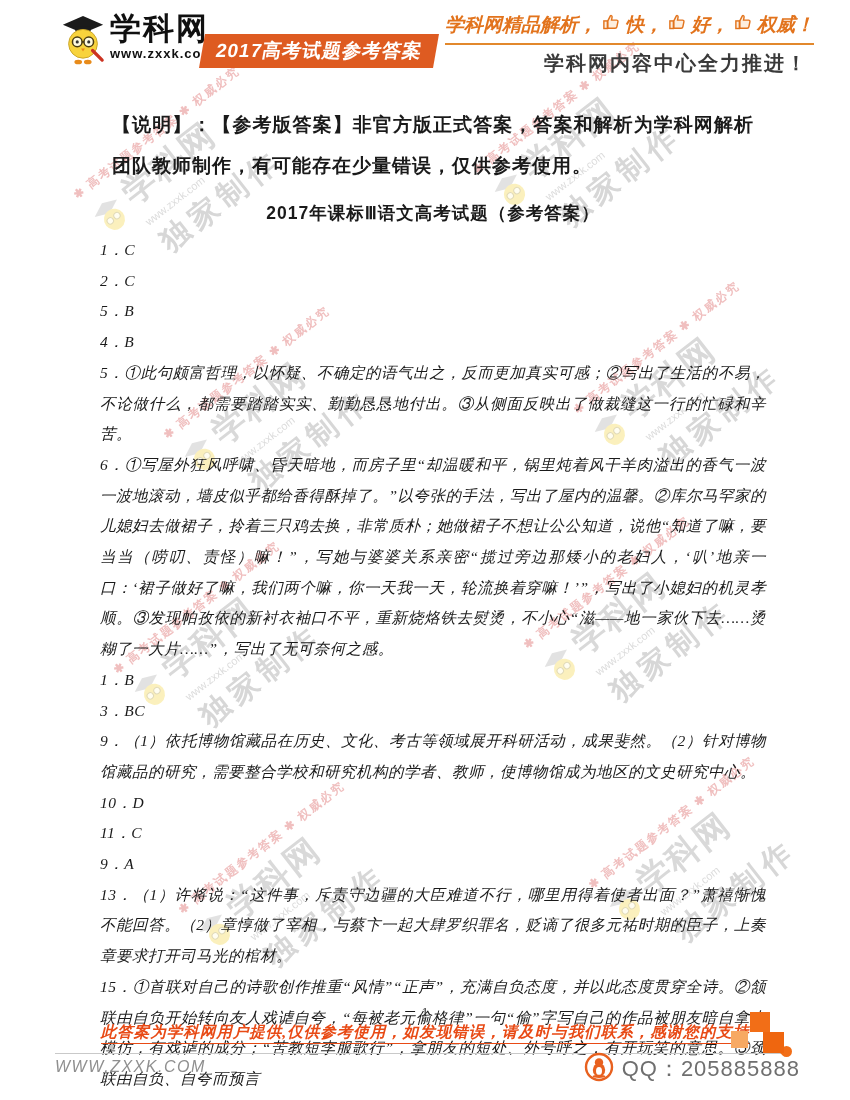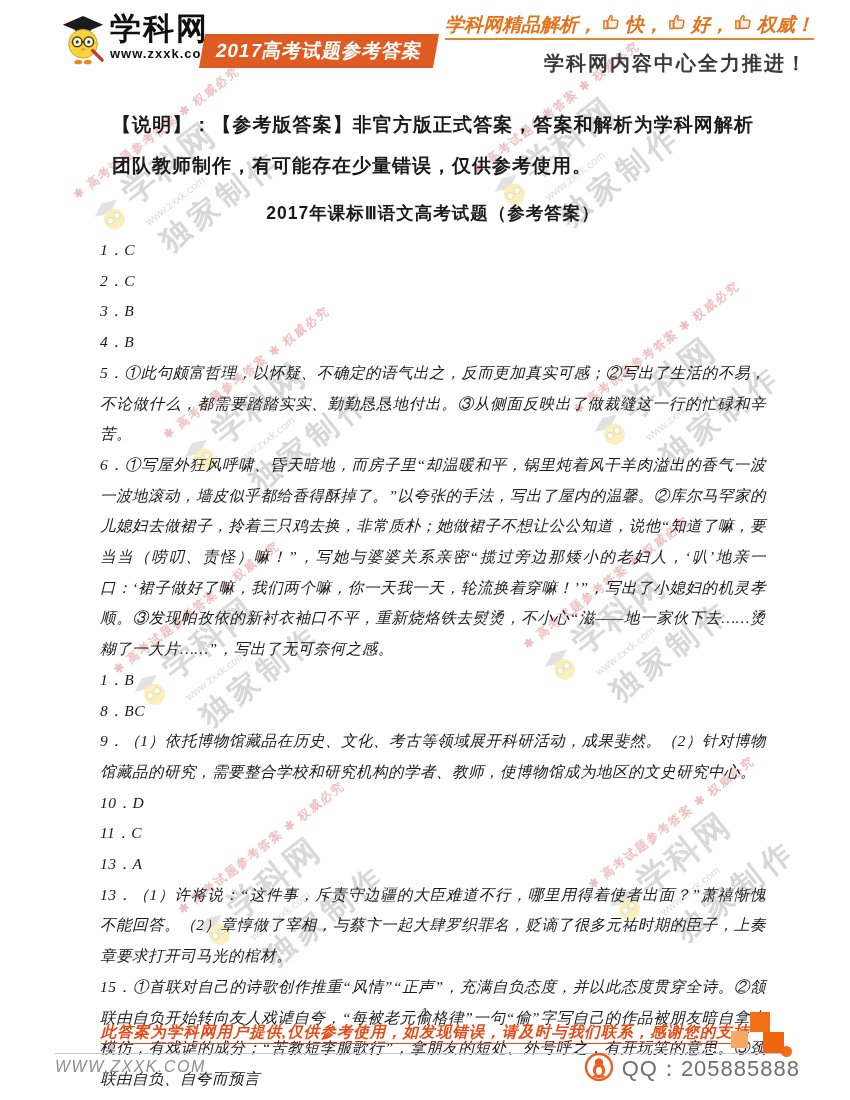--- a/index.html
+++ b/index.html
@@ -26,21 +26,21 @@
   .logo-name{font-size:31px;font-weight:bold;color:#101010;font-family:"Liberation Sans",sans-serif;letter-spacing:2px;line-height:34px;}
   .logo-url{font-size:13px;font-weight:bold;color:#101010;font-family:"Liberation Sans",sans-serif;letter-spacing:1px;}
   .banner{
     position:absolute;left:202px;top:34px;background:#de5b21;color:#fff;
     font-family:"Liberation Sans",sans-serif;font-weight:bold;font-size:19px;
     padding:4px 14px;transform:skewX(-10deg);letter-spacing:1px;
   }
   .slogan{
     position:absolute;right:36px;top:12px;text-align:right;
     color:#e2731c;font-size:19px;font-weight:bold;font-style:italic;
-    border-bottom:2px solid #e2882c;white-space:nowrap;
+    border-bottom:2px solid #e2882c;padding-bottom:5px;white-space:nowrap;
     display:flex;align-items:center;gap:2px;
   }
   .header-sub{
     position:absolute;right:42px;top:50px;font-family:"Liberation Sans",sans-serif;
     font-size:20px;font-weight:bold;color:#3a3a3a;letter-spacing:2px;
   }
 
   
   .body{position:absolute;left:100px;right:84px;top:92px;z-index:1;}
   .notice{
@@ -283,30 +283,30 @@
 
     <div class="header-sub">学科网内容中心全力推进！</div>
   </div>
 
   <div class="body">
     <p class="notice">【说明】：【参考版答案】非官方版正式答案，答案和解析为学科网解析团队教师制作，有可能存在少量错误，仅供参考使用。</p>
     <div class="doc-title">2017年课标Ⅲ语文高考试题（参考答案）</div>
     <div class="answers">
       <p>1．C</p>
       <p>2．C</p>
-      <p>3．B</p>
+      <p>5．B</p>
       <p>4．B</p>
       <p>5．①此句颇富哲理，以怀疑、不确定的语气出之，反而更加真实可感；②写出了生活的不易，不论做什么，都需要踏踏实实、勤勤恳恳地付出。③从侧面反映出了做裁缝这一行的忙碌和辛苦。</p>
       <p>6．①写屋外狂风呼啸、昏天暗地，而房子里“却温暖和平，锅里炖着风干羊肉溢出的香气一波一波地滚动，墙皮似乎都给香得酥掉了。”以夸张的手法，写出了屋内的温馨。②库尔马罕家的儿媳妇去做裙子，拎着三只鸡去换，非常质朴；她做裙子不想让公公知道，说他“知道了嘛，要当当（唠叨、责怪）嘛！”，写她与婆婆关系亲密“揽过旁边那矮小的老妇人，‘叭’地亲一口：‘裙子做好了嘛，我们两个嘛，你一天我一天，轮流换着穿嘛！’”，写出了小媳妇的机灵孝顺。③发现帕孜依的新衬衣袖口不平，重新烧烙铁去熨烫，不小心“滋——地一家伙下去……烫糊了一大片……”，写出了无可奈何之感。</p>
       <p>1．B</p>
-      <p>8．BC</p>
+      <p>3．BC</p>
       <p>9．（1）依托博物馆藏品在历史、文化、考古等领域展开科研活动，成果斐然。（2）针对博物馆藏品的研究，需要整合学校和研究机构的学者、教师，使博物馆成为地区的文史研究中心。</p>
       <p>10．D</p>
       <p>11．C</p>
-      <p>13．A</p>
+      <p>9．A</p>
       <p>13．（1）许将说：“这件事，斥责守边疆的大臣难道不行，哪里用得着使者出面？”萧禧惭愧不能回答。（2）章惇做了宰相，与蔡卞一起大肆罗织罪名，贬谪了很多元祐时期的臣子，上奏章要求打开司马光的棺材。</p>
       <p>15．①首联对自己的诗歌创作推重“风情”“正声”，充满自负态度，并以此态度贯穿全诗。②颔联由自负开始转向友人戏谑自夸，“每被老元偷格律”一句“偷”字写自己的作品被朋友暗自拿去模仿，有戏谑的成分；“苦教短李服歌行”，拿朋友的短处、外号呼之，有开玩笑的意思。③颈联由自负、自夸而预言</p>
     </div>
   </div>
 
   <div class="footer">
     <div class="page-num">1</div>
     <div class="foot-notice">
       <span>此答案为学科网用户提供,仅供参考使用，如发现错误，请及时与我们联系，感谢您的支持</span>
     </div>

